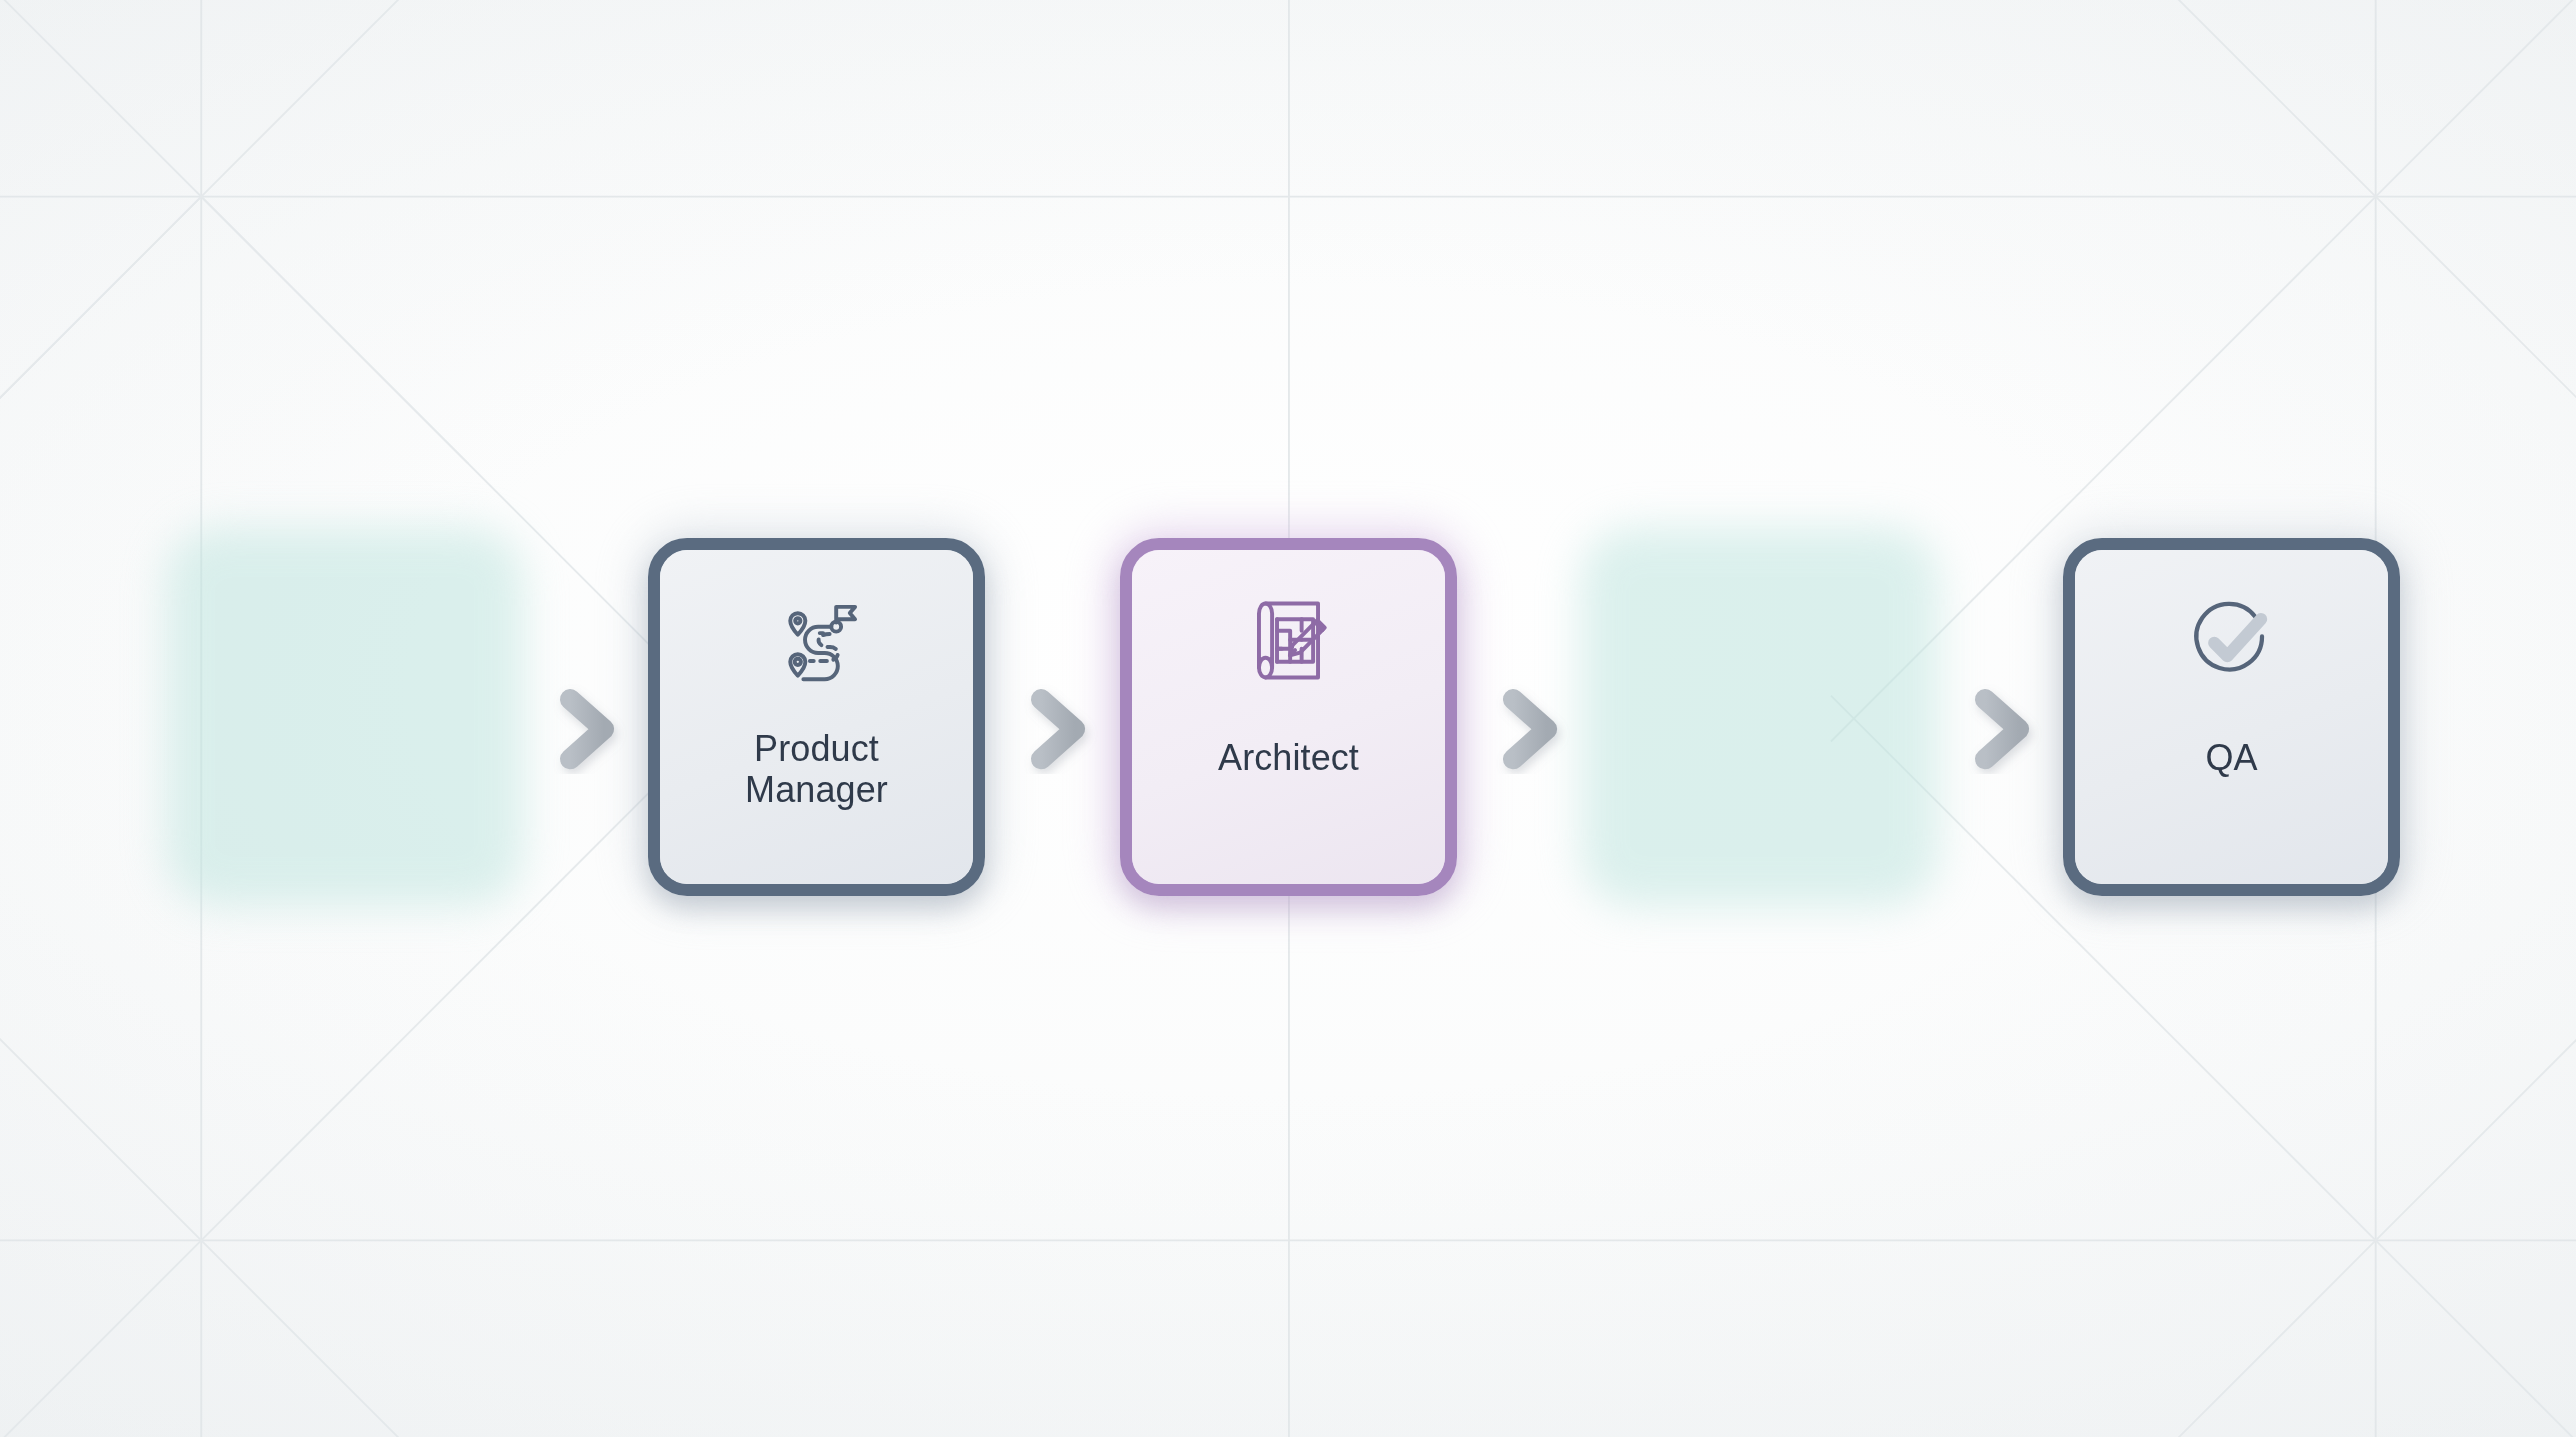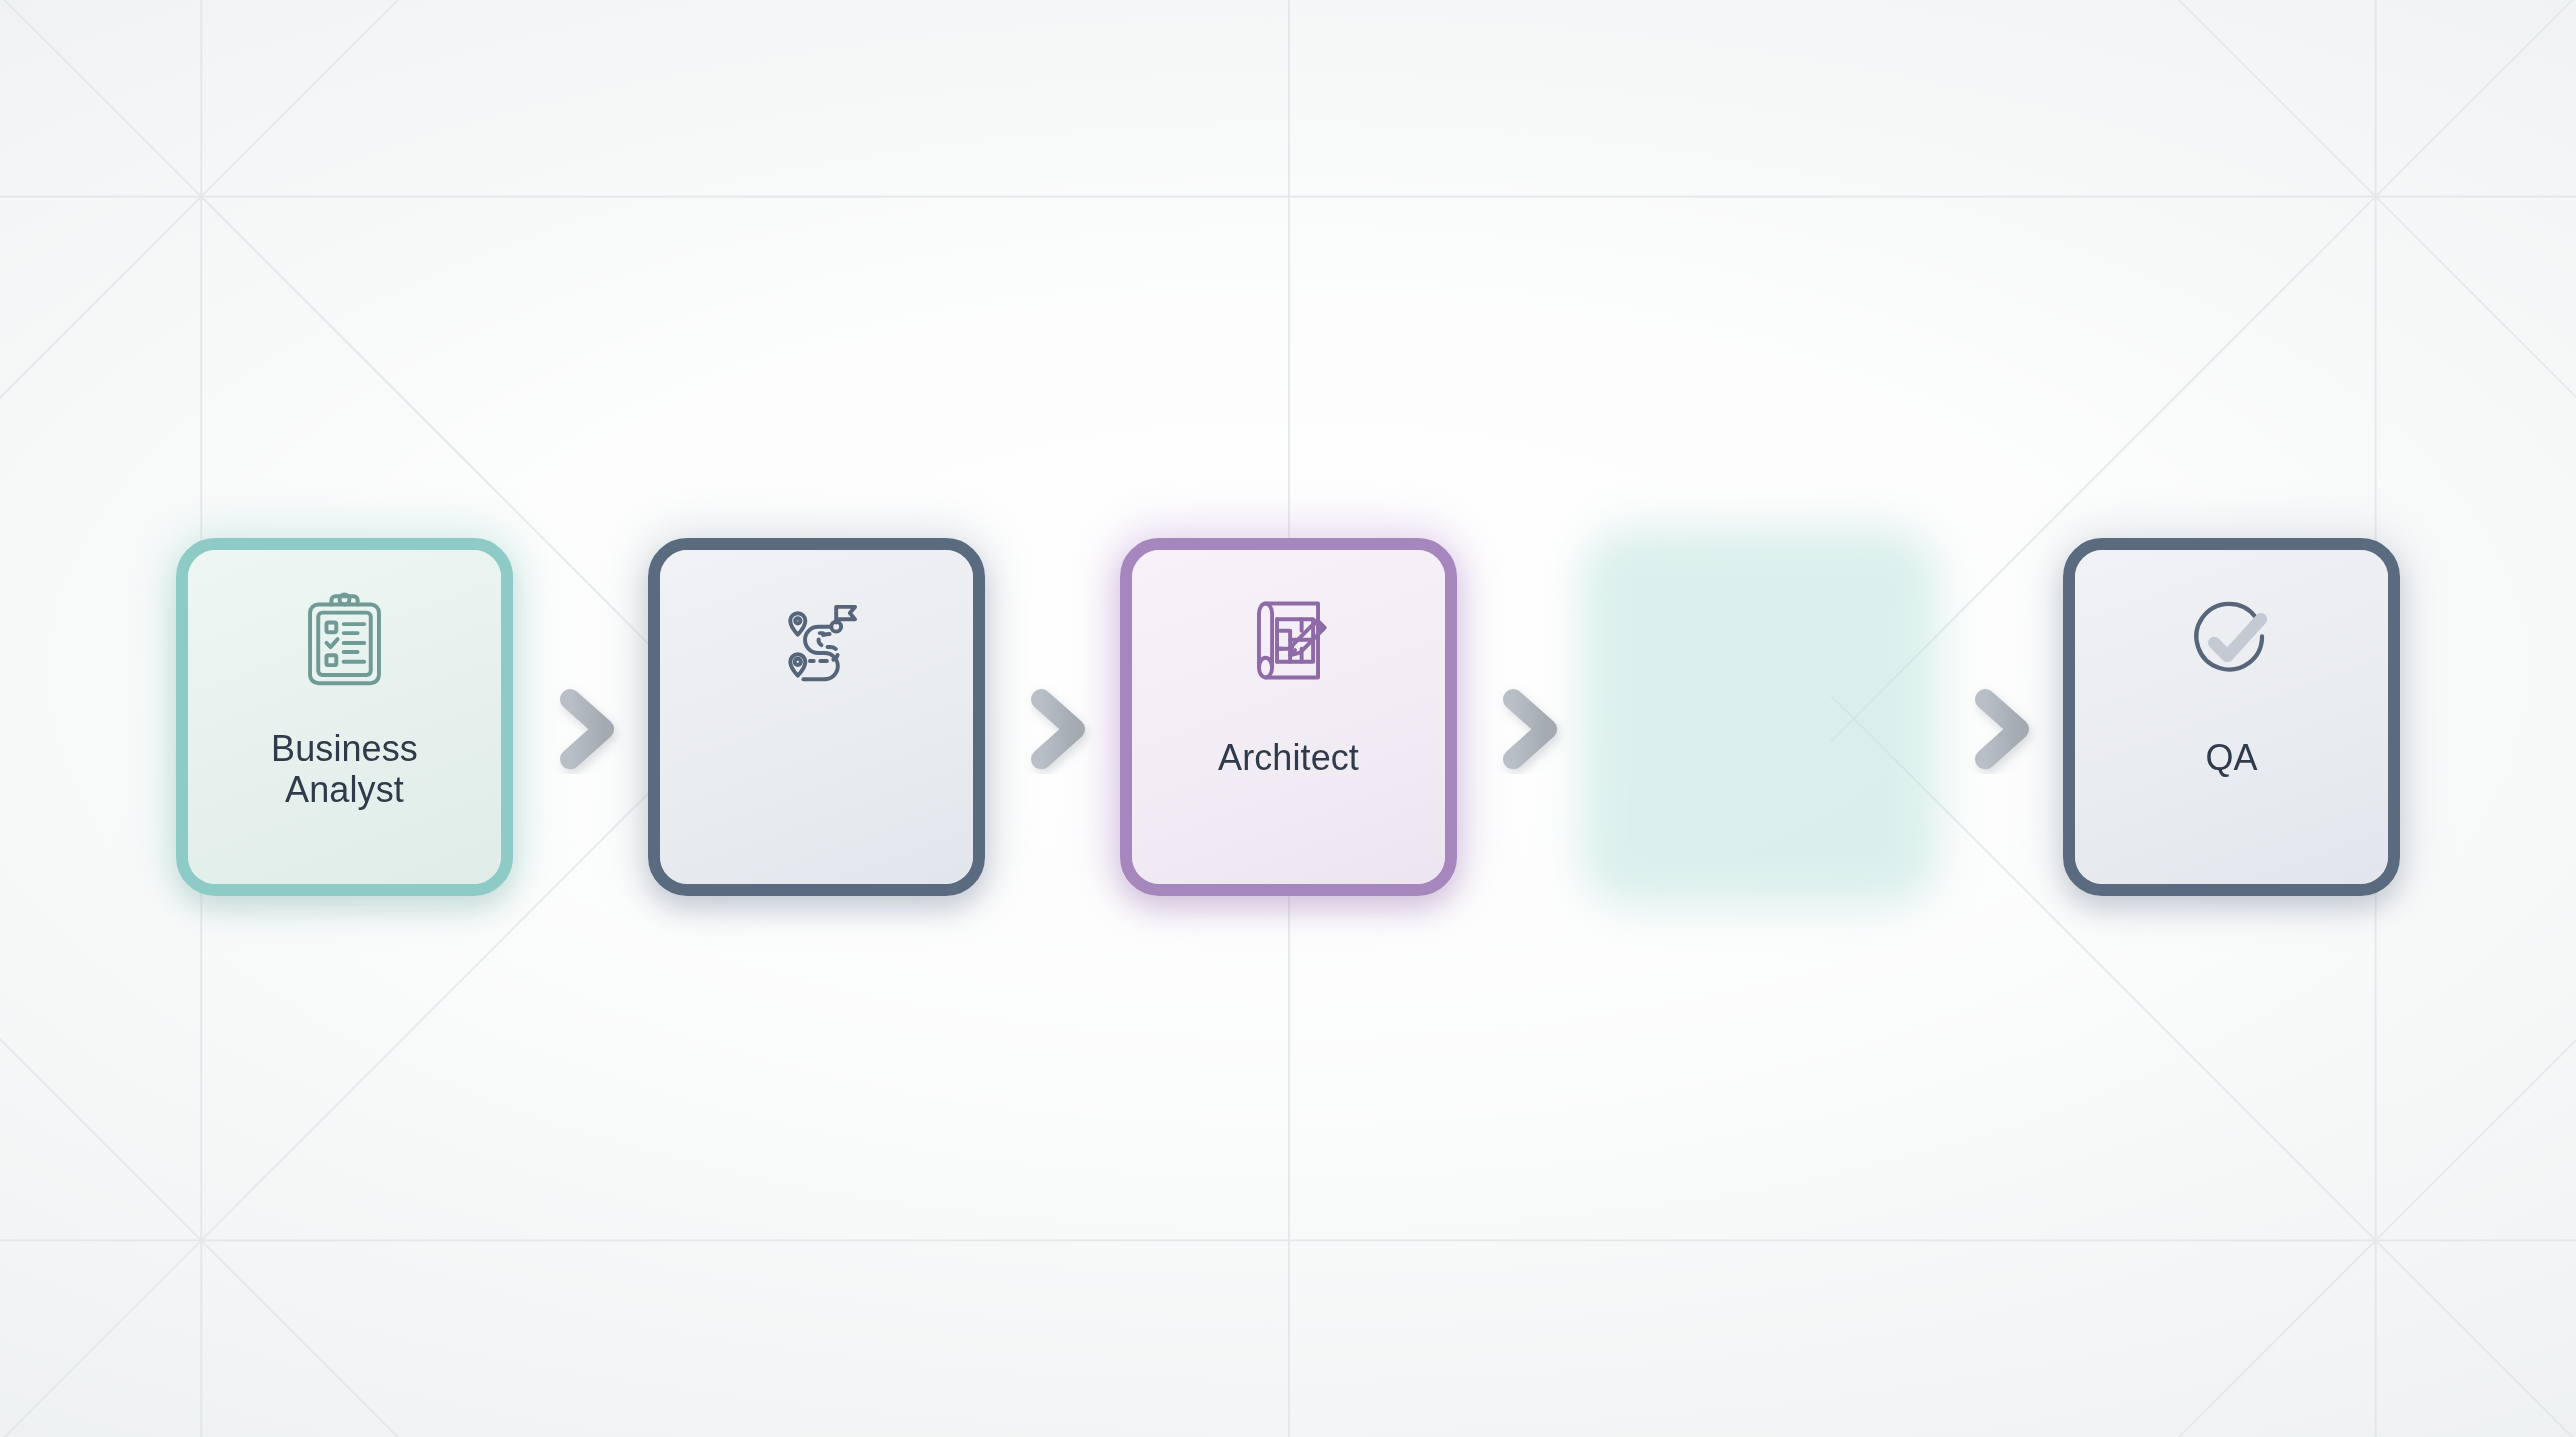--- a/index.html
+++ b/index.html
@@ -181,61 +181,41 @@
 
     <div class="arrow" style="left:1888px;">
       <svg viewBox="0 0 200 120" xmlns="http://www.w3.org/2000/svg">
         <g filter="url(#ash)">
           <path d="M2 72 H118" stroke="url(#ag1)" stroke-width="22" stroke-linecap="round" fill="none"></path>
           <path d="M104 40 L140 72 L104 104" stroke="url(#ag1)" stroke-width="22" stroke-linecap="round" stroke-linejoin="round" fill="none"></path>
         </g>
       </svg>
     </div>
 
-    <div class="card" style="left:176px;border-color:#8ecac6;box-shadow:0 13px 24px rgba(120,150,148,.22);">
-      <div class="inner" style="background:linear-gradient(160deg,#edf6f3 0%,#e6f1ee 55%,#dfece8 100%);">
-        <div class="icon-wrap">
-          <svg viewBox="0 0 64 64" fill="none" xmlns="http://www.w3.org/2000/svg" stroke="#6f9a96" stroke-width="2.4" stroke-linecap="round" stroke-linejoin="round">
-            <rect x="11" y="10" width="42" height="48" rx="5"></rect>
-            <rect x="16" y="15" width="32" height="38" rx="2.5"></rect>
-            <path d="M24 10 V7.5 A2.5 2.5 0 0 1 26.5 5 H37.5 A2.5 2.5 0 0 1 40 7.5 V10"></path>
-            <circle cx="32" cy="7" r="3"></circle>
-            <rect x="21" y="21" width="6" height="6" rx="1.2"></rect>
-            <path d="M21 33.5 l2.5 2.5 L27.8 31.2"></path>
-            <rect x="21" y="41" width="6" height="6" rx="1.2"></rect>
-            <path d="M31.5 22 H44"></path>
-            <path d="M31.5 27.5 H40"></path>
-            <path d="M31.5 33.5 H44"></path>
-            <path d="M31.5 39 H40"></path>
-            <path d="M31.5 45 H44"></path>
-          </svg>
-        </div>
-        <div class="card-label">Business
-Analyst</div>
-      </div>
-    </div>
 
     <div class="card" style="left:648px;border-color:#5a6b80;box-shadow:0 13px 24px rgba(100,115,135,.26);">
       <div class="inner" style="background:linear-gradient(160deg,#f0f2f5 0%,#e9ecf0 55%,#e2e6ec 100%);">
         <div class="icon-wrap">
           <svg viewBox="0 0 64 64" fill="none" xmlns="http://www.w3.org/2000/svg" stroke="#56657a" stroke-width="2.4" stroke-linecap="round" stroke-linejoin="round">
             <path d="M16 20 a4.6 4.6 0 1 1 9.2 0 c0 3.6 -4.6 8.4 -4.6 8.4 S16 23.6 16 20 z"></path>
             <circle cx="20.6" cy="20" r="1.6"></circle>
             <path d="M16 45 a4.6 4.6 0 1 1 9.2 0 c0 3.6 -4.6 8.4 -4.6 8.4 S16 48.6 16 45 z"></path>
             <circle cx="20.6" cy="45" r="1.9"></circle>
             <path d="M44 21 v-9.5 h11.5 l-3.2 3.8 3.2 3.8 H44"></path>
             <circle cx="44" cy="23.6" r="3"></circle>
             <path d="M41 23.6 H33 a8 8 0 0 0 0 16 h4 a8 8 0 0 1 0 16 H24"></path>
             <path d="M36 27.5 h-2" stroke-dasharray="0 0"></path>
             <g stroke-dasharray="4 4">
               <path d="M40 28 C31 28 31 36 40 36"></path>
               <path d="M40 36 C47 36 47 44.5 38 44.5 H28"></path>
             </g>
           </svg>
         </div>
+        <div class="card-label">Product
+Manager</div>
       </div>
     </div>
 
     <div class="card" style="left:1120px;border-color:#a586bd;box-shadow:0 13px 24px rgba(140,110,165,.25);">
       <div class="inner" style="background:linear-gradient(160deg,#f7f2f9 0%,#f2edf5 55%,#ece5f0 100%);">
         <div class="icon-wrap">
           <svg viewBox="0 0 64 64" fill="none" xmlns="http://www.w3.org/2000/svg" stroke="#8e6ba6" stroke-width="2.4" stroke-linecap="round" stroke-linejoin="round">
             <path d="M14 15.5 a4 6 0 0 1 8 0 v33 a4 6 0 0 0 -8 0 z"></path>
             <path d="M18 9.5 H50 v45 H18"></path>
             <path d="M22 48.5 a4 6 0 0 1 -8 0"></path>

